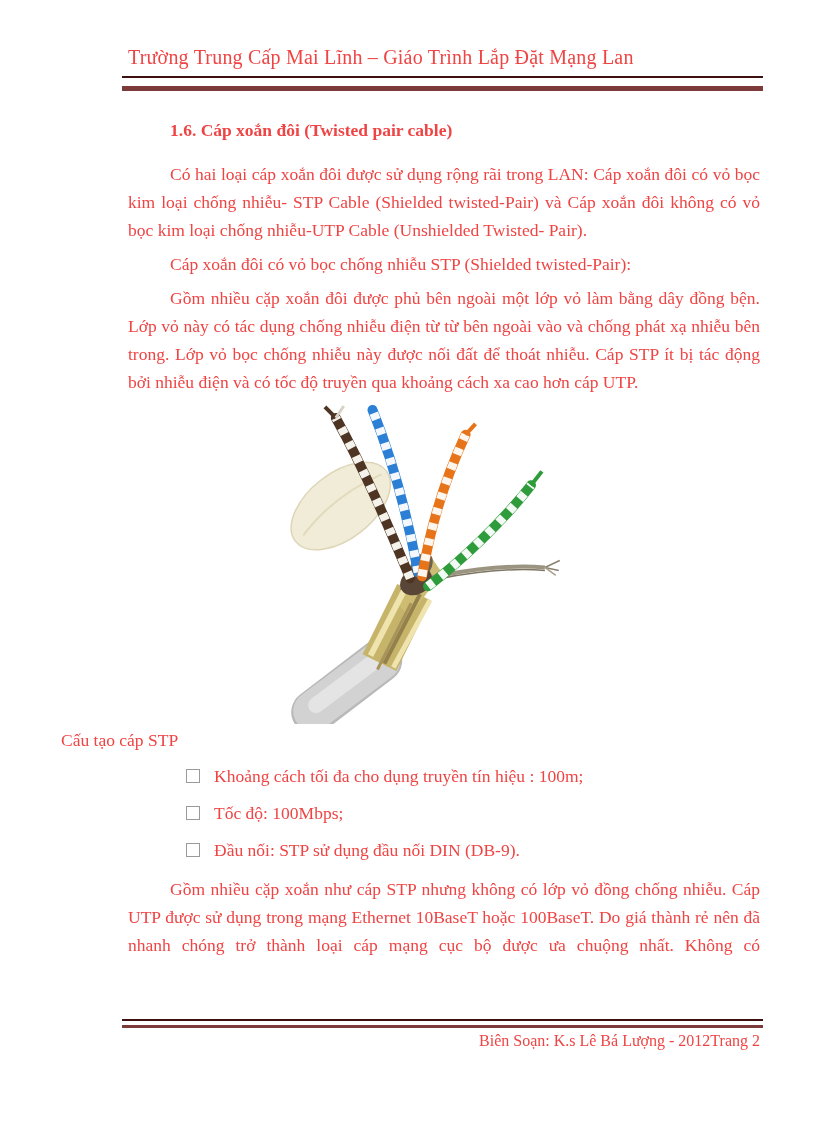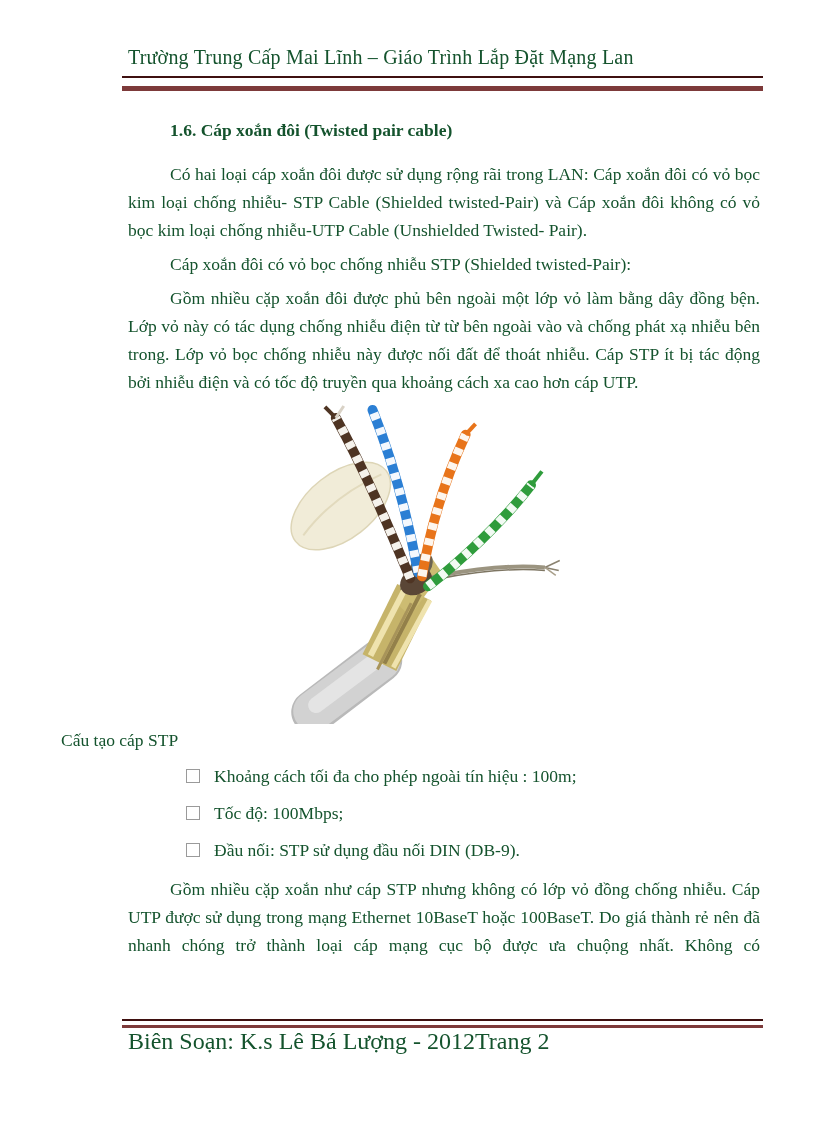--- a/index.html
+++ b/index.html
@@ -1,21 +1,21 @@
 <!DOCTYPE html>
 <html lang="vi"><head>
 <meta charset="utf-8">
 <style>
   html,body { margin:0; padding:0; background:#ffffff; }
   .page {
     position:relative;
     width:816px; height:1123px;
     background:#ffffff;
     font-family:"Liberation Serif", serif;
-    color:#14532d;
+    color:#ef4444;
     overflow:hidden;
   }
 
   
   .hdr-title {
     position:absolute; left:128px; top:44px; width:640px;
     font-size:20px; line-height:26px; letter-spacing:0.2px;
   }
   .hdr-rule {
     position:absolute; left:122px; top:76px; width:641px; height:8px;
@@ -63,22 +63,22 @@
   }
 
   
   .ftr-rule {
     position:absolute; left:122px; top:1019px; width:641px; height:4px;
     border-top:2px solid #3f1010;
     border-bottom:3px solid #7d3a3a;
   }
   .ftr-row {
     position:absolute; left:128px; top:1028px; width:632px;
-    display:flex; justify-content:flex-start;
-    font-size:24px; line-height:26px;
+    display:flex; justify-content:flex-end;
+    font-size:16px; line-height:26px;
   }
 </style>
 </head>
 <body>
 
 <div class="page">
 
   <div class="hdr-title">Trường Trung Cấp Mai Lĩnh – Giáo Trình Lắp Đặt Mạng Lan</div>
   <div class="hdr-rule"></div>
 
@@ -134,21 +134,21 @@
         <path d="M 148,186 C 182,160 224,120 252,84" stroke="#2f9c3c" stroke-width="10" fill="none" stroke-linecap="round"></path>
         <path d="M 148,186 C 182,160 224,120 252,84" stroke="#f2faf3" stroke-width="9" fill="none" stroke-dasharray="7 9"></path>
         <line x1="252" y1="84" x2="263" y2="70" stroke="#2f9c3c" stroke-width="4"></line>
       </svg>
     </div>
     <div class="figure-caption">Cấu tạo cáp STP</div>
 
     <div class="bullet-list">
       <div class="bullet-item">
         <span class="bullet-square"></span>
-        <span>Khoảng cách tối đa cho phép ngoài tín hiệu : 100m;</span>
+        <span>Khoảng cách tối đa cho dụng truyền tín hiệu : 100m;</span>
       </div>
       <div class="bullet-item">
         <span class="bullet-square"></span>
         <span>Tốc độ: 100Mbps;</span>
       </div>
       <div class="bullet-item">
         <span class="bullet-square"></span>
         <span>Đầu nối: STP sử dụng đầu nối DIN (DB-9).</span>
       </div>
     </div>

